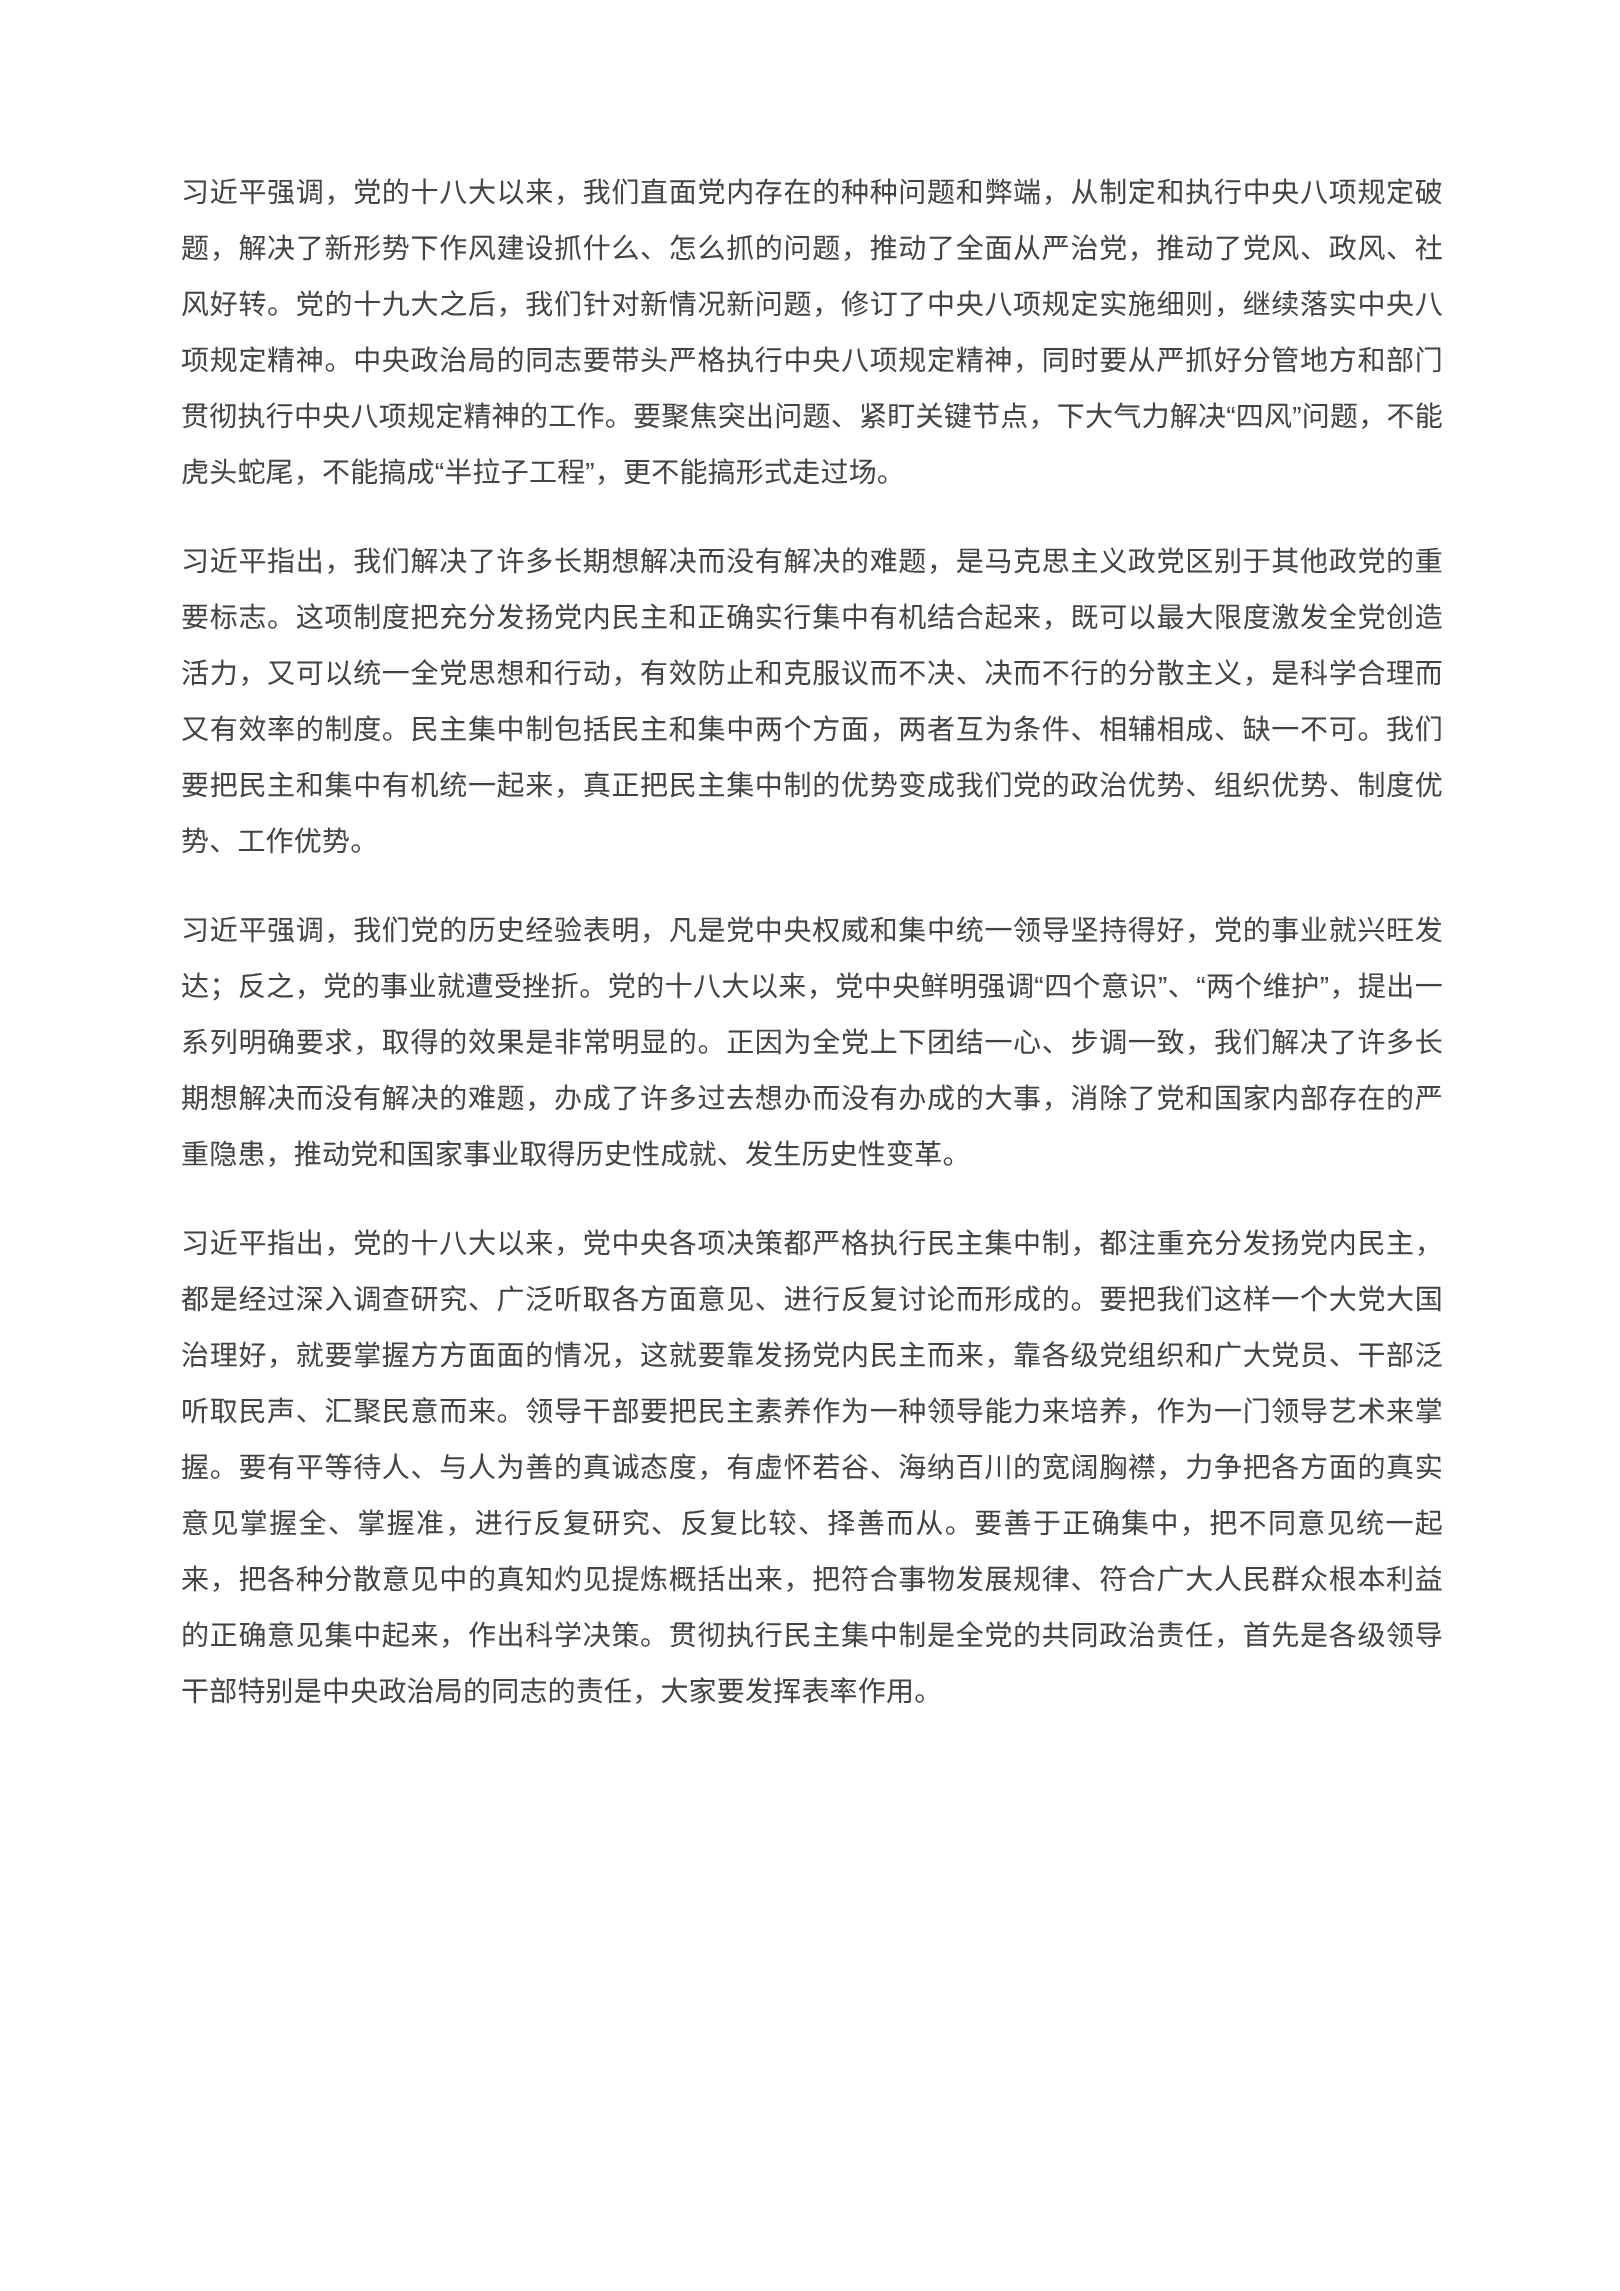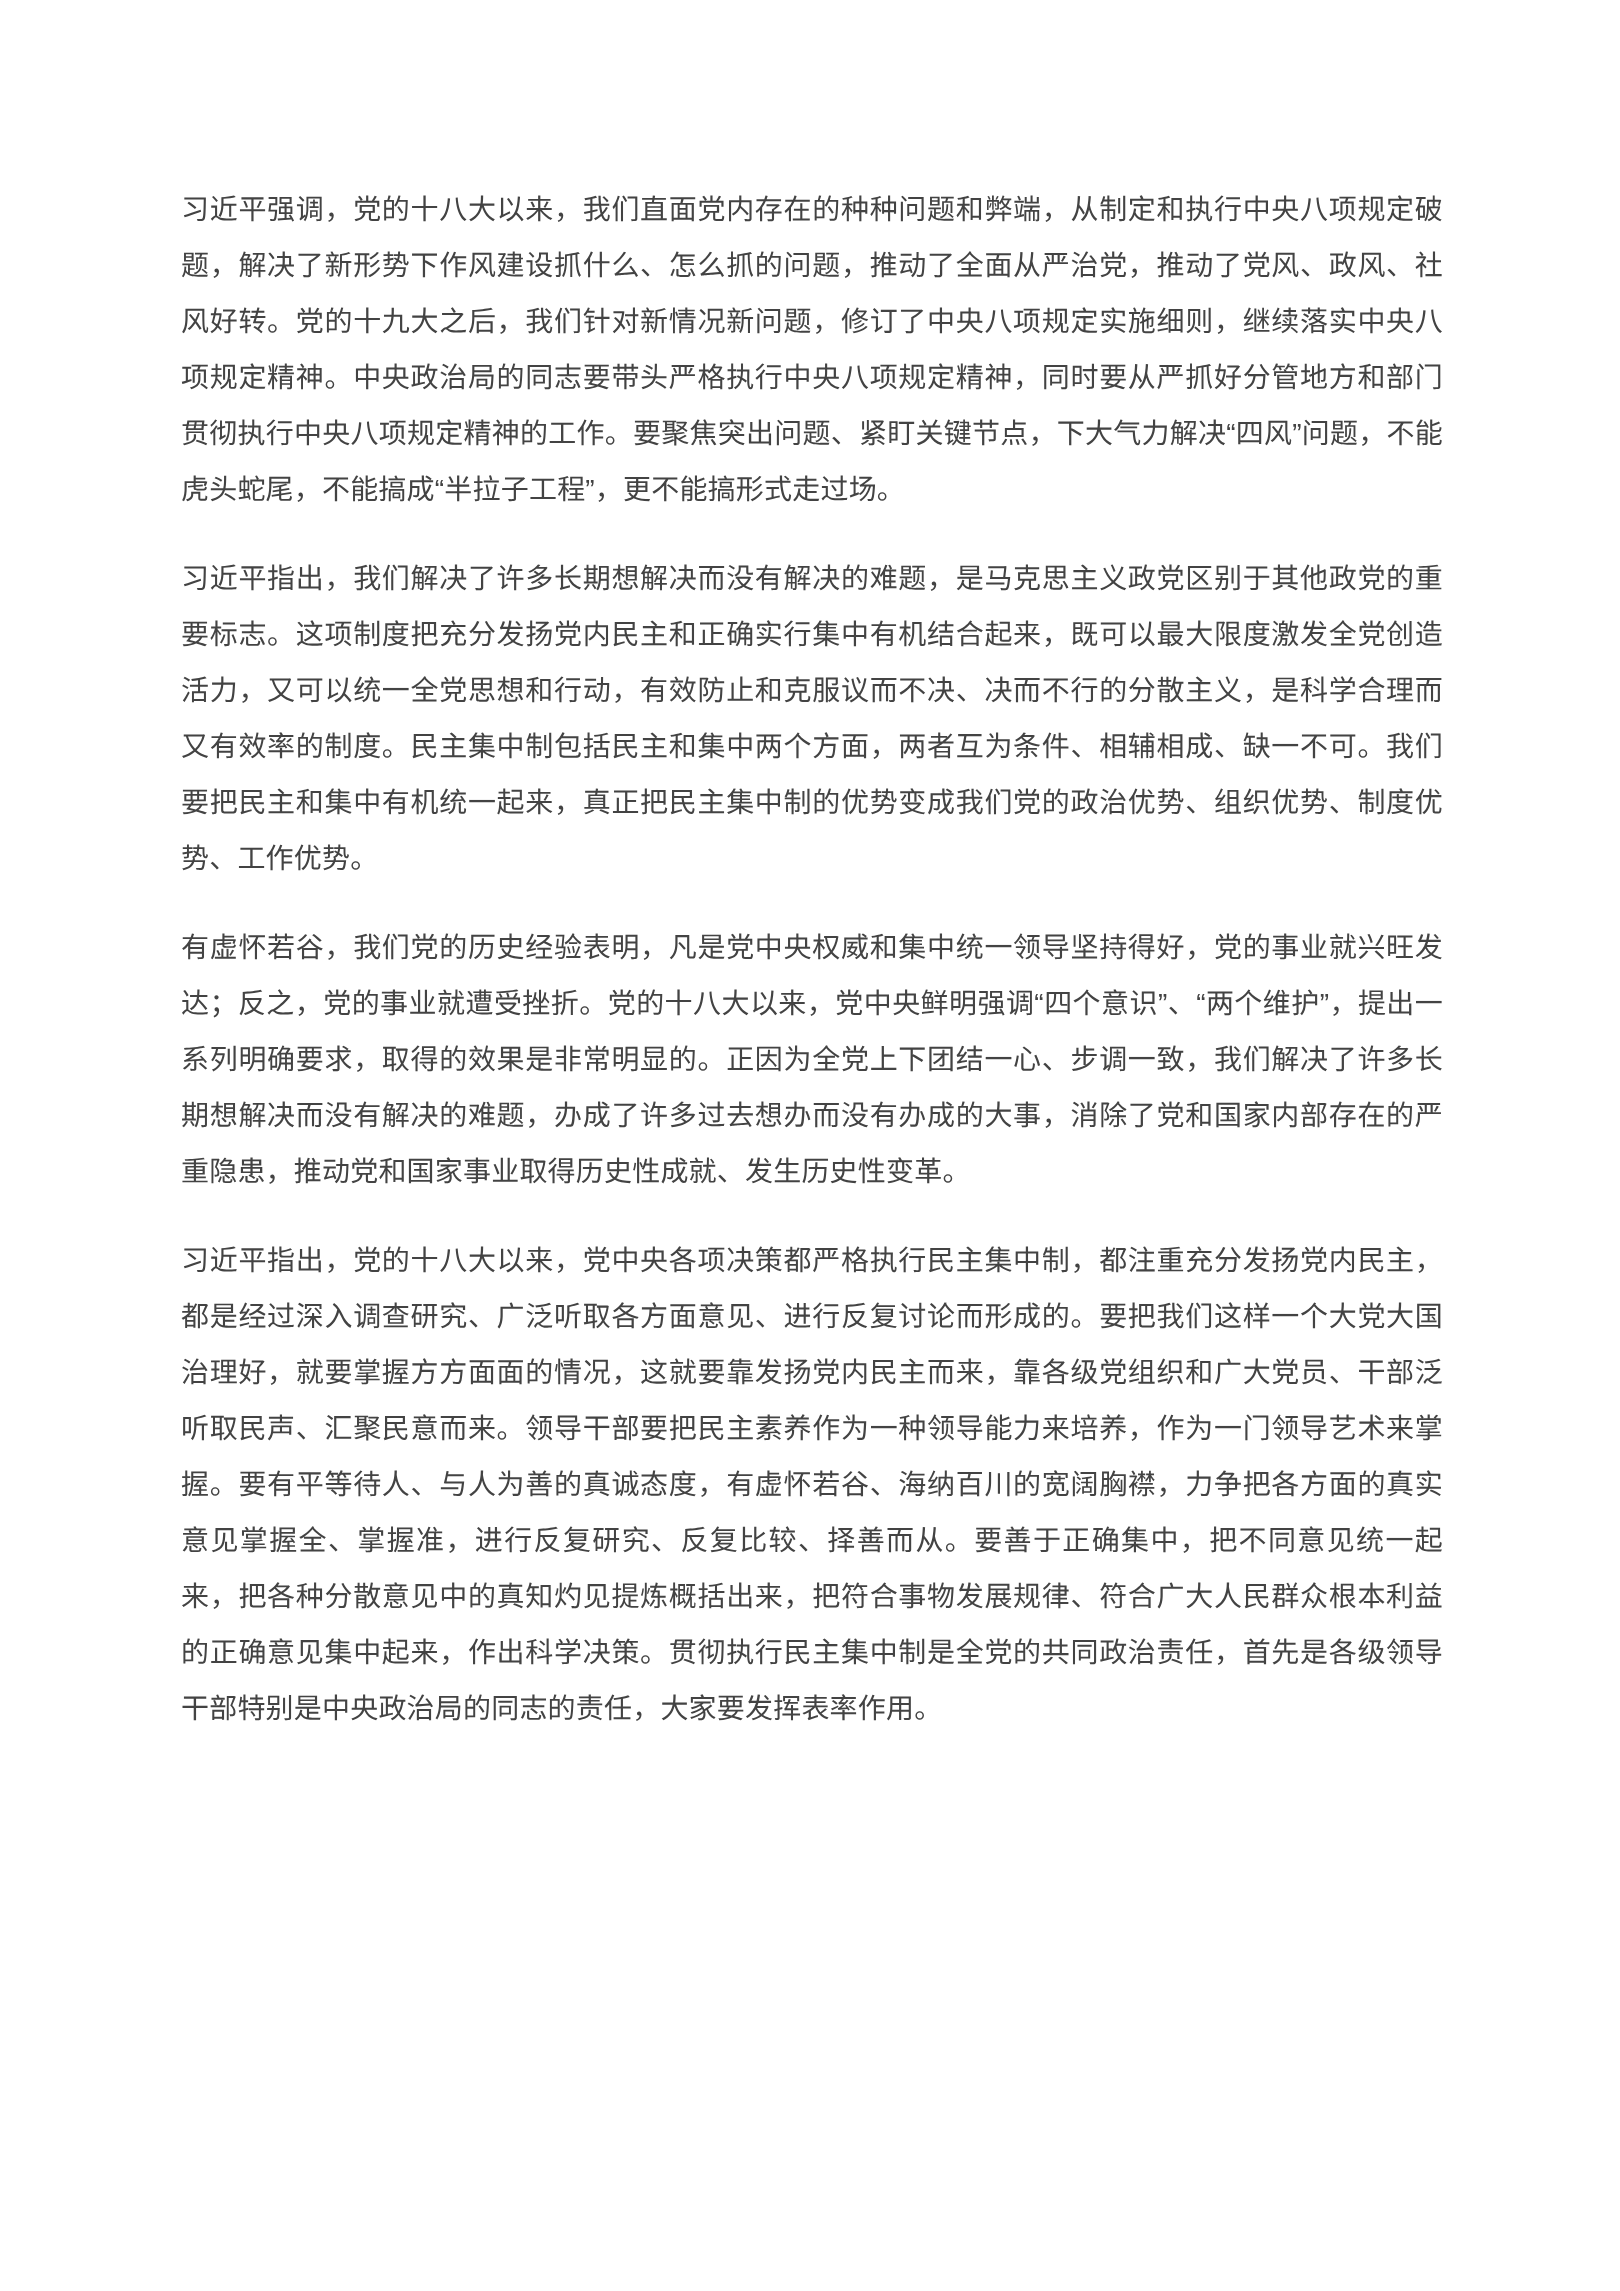--- a/index.html
+++ b/index.html
@@ -17,21 +17,21 @@
   .page {
     position: relative;
     width: 1620px;
     height: 2292px;
     background: #ffffff;
     box-sizing: border-box;
   }
   .content {
     position: absolute;
     left: 181px;
-    top: 182px;
+    top: 165px;
     width: 1262px;
   }
   .para {
     font-size: 28px;
     line-height: 56px;
     letter-spacing: 0.2px;
     text-align: justify;
     text-justify: inter-ideograph;
     margin: 0 0 33px 0;
     color: #434343;
@@ -41,17 +41,17 @@
     margin-bottom: 0;
   }
 </style>
 </head>
 <body>
 
 <div class="page">
   <div class="content">
     <p class="para">习近平强调，党的十八大以来，我们直面党内存在的种种问题和弊端，从制定和执行中央八项规定破题，解决了新形势下作风建设抓什么、怎么抓的问题，推动了全面从严治党，推动了党风、政风、社风好转。党的十九大之后，我们针对新情况新问题，修订了中央八项规定实施细则，继续落实中央八项规定精神。中央政治局的同志要带头严格执行中央八项规定精神，同时要从严抓好分管地方和部门贯彻执行中央八项规定精神的工作。要聚焦突出问题、紧盯关键节点，下大气力解决“四风”问题，不能虎头蛇尾，不能搞成“半拉子工程”，更不能搞形式走过场。</p>
     <p class="para">习近平指出，我们解决了许多长期想解决而没有解决的难题，是马克思主义政党区别于其他政党的重要标志。这项制度把充分发扬党内民主和正确实行集中有机结合起来，既可以最大限度激发全党创造活力，又可以统一全党思想和行动，有效防止和克服议而不决、决而不行的分散主义，是科学合理而又有效率的制度。民主集中制包括民主和集中两个方面，两者互为条件、相辅相成、缺一不可。我们要把民主和集中有机统一起来，真正把民主集中制的优势变成我们党的政治优势、组织优势、制度优势、工作优势。</p>
-    <p class="para">有虚怀若谷，我们党的历史经验表明，凡是党中央权威和集中统一领导坚持得好，党的事业就兴旺发达；反之，党的事业就遭受挫折。党的十八大以来，党中央鲜明强调“四个意识”、“两个维护”，提出一系列明确要求，取得的效果是非常明显的。正因为全党上下团结一心、步调一致，我们解决了许多长期想解决而没有解决的难题，办成了许多过去想办而没有办成的大事，消除了党和国家内部存在的严重隐患，推动党和国家事业取得历史性成就、发生历史性变革。</p>
+    <p class="para">习近平强调，我们党的历史经验表明，凡是党中央权威和集中统一领导坚持得好，党的事业就兴旺发达；反之，党的事业就遭受挫折。党的十八大以来，党中央鲜明强调“四个意识”、“两个维护”，提出一系列明确要求，取得的效果是非常明显的。正因为全党上下团结一心、步调一致，我们解决了许多长期想解决而没有解决的难题，办成了许多过去想办而没有办成的大事，消除了党和国家内部存在的严重隐患，推动党和国家事业取得历史性成就、发生历史性变革。</p>
     <p class="para">习近平指出，党的十八大以来，党中央各项决策都严格执行民主集中制，都注重充分发扬党内民主，都是经过深入调查研究、广泛听取各方面意见、进行反复讨论而形成的。要把我们这样一个大党大国治理好，就要掌握方方面面的情况，这就要靠发扬党内民主而来，靠各级党组织和广大党员、干部泛听取民声、汇聚民意而来。领导干部要把民主素养作为一种领导能力来培养，作为一门领导艺术来掌握。要有平等待人、与人为善的真诚态度，有虚怀若谷、海纳百川的宽阔胸襟，力争把各方面的真实意见掌握全、掌握准，进行反复研究、反复比较、择善而从。要善于正确集中，把不同意见统一起来，把各种分散意见中的真知灼见提炼概括出来，把符合事物发展规律、符合广大人民群众根本利益的正确意见集中起来，作出科学决策。贯彻执行民主集中制是全党的共同政治责任，首先是各级领导干部特别是中央政治局的同志的责任，大家要发挥表率作用。</p>
   </div>
 </div>
 
 
 </body></html>

